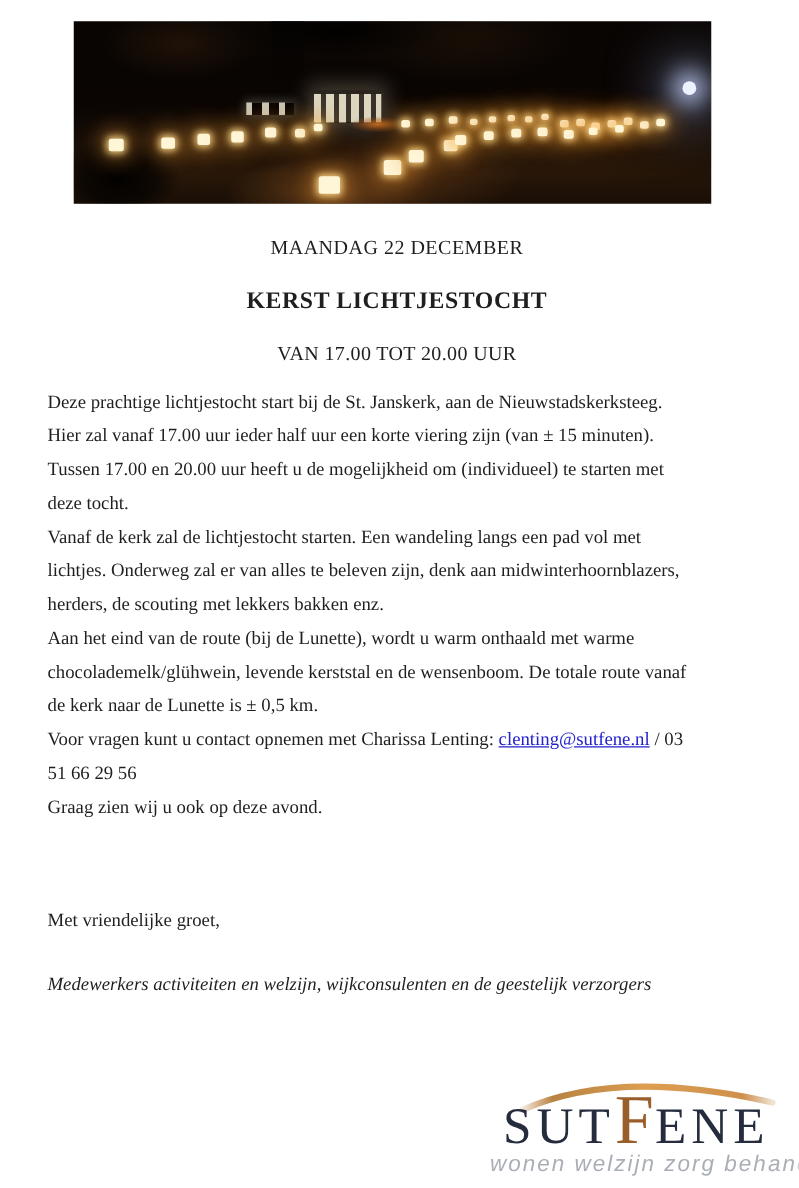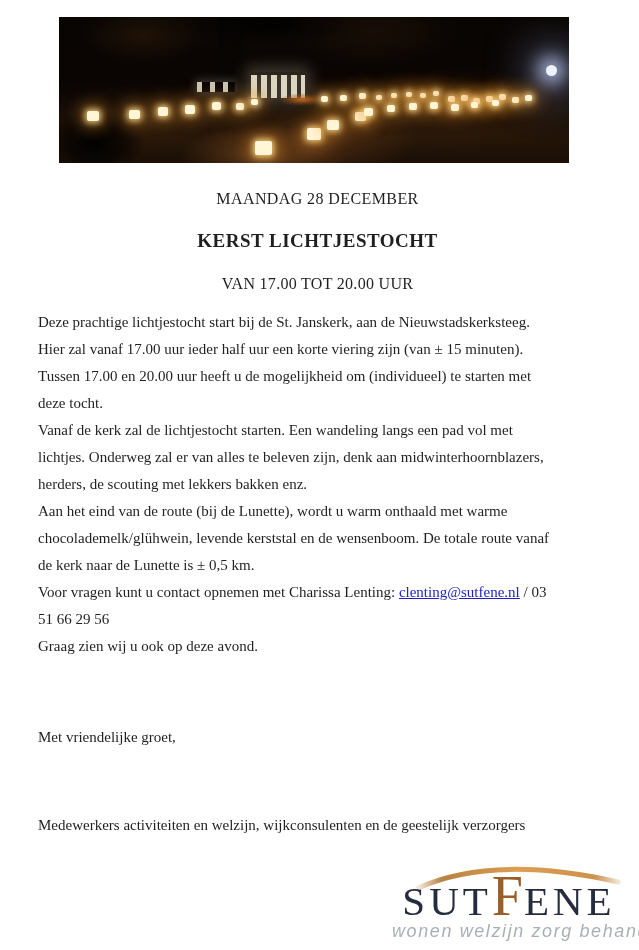--- a/index.html
+++ b/index.html
@@ -52,21 +52,21 @@
 
   
   .content{position:absolute;left:0;top:163px;width:639px;padding:0 42px 0 38px;}
   .h-date{margin-top:27px;text-align:center;font-size:16px;font-weight:normal;letter-spacing:.4px;}
   .h-title{margin-top:22px;text-align:center;font-size:19px;font-weight:bold;letter-spacing:.5px;}
   .h-time{margin-top:23px;text-align:center;font-size:16px;font-weight:normal;letter-spacing:.3px;}
   .para{margin-top:0;font-size:15px;line-height:27px;white-space:pre-line;}
   .para.first{margin-top:16px;}
   .email-link{color:var(--link);text-decoration:underline;cursor:pointer;}
   .salutation{margin-top:64px;}
-  .signature{margin-top:61px;}
+  .signature{margin-top:24px;font-style:italic;}
 
   
   .logo{position:absolute;left:392px;top:858px;width:234px;height:84px;}
   .logo-arc{position:absolute;left:0;top:0;width:234px;height:36px;}
   .logo-word{position:absolute;left:0;top:6px;width:234px;text-align:center;white-space:nowrap;}
   .lg-pre,.lg-post{font-size:41px;letter-spacing:4px;color:var(--logo-navy);}
   .lg-f{font-size:56px;color:var(--logo-copper);letter-spacing:0;margin:0 1px 0 0;}
   .logo-tagline{position:absolute;left:0;bottom:0;width:234px;text-align:center;
     font-family:"Liberation Sans","DejaVu Sans",sans-serif;
     font-size:18px;letter-spacing:1.6px;color:var(--tagline);white-space:nowrap;font-style:italic;}
@@ -115,21 +115,21 @@
         <div class="lantern" style="left: 328px; top: 88px; width: 8px; height: 7px;"></div>
         <div class="lantern" style="left: 350px; top: 86px; width: 8px; height: 7px;"></div>
         <div class="lantern" style="left: 371px; top: 85px; width: 8px; height: 7px;"></div>
         <div class="lantern" style="left: 392px; top: 87px; width: 8px; height: 7px;"></div>
         <div class="lantern" style="left: 412px; top: 85px; width: 7px; height: 6px;"></div>
         <div class="lantern" style="left: 433px; top: 83px; width: 7px; height: 6px;"></div>
       </div>
   </div>
 
   <div class="content">
-    <h2 class="h-date">MAANDAG 28 DECEMBER</h2>
+    <h2 class="h-date">MAANDAG 22 DECEMBER</h2>
     <h1 class="h-title">KERST LICHTJESTOCHT</h1>
     <h3 class="h-time">VAN 17.00 TOT 20.00 UUR</h3>
 
     <p class="para first">Deze prachtige lichtjestocht start bij de St. Janskerk, aan de Nieuwstadskerksteeg.
 Hier zal vanaf 17.00 uur ieder half uur een korte viering zijn (van ± 15 minuten).
 Tussen 17.00 en 20.00 uur heeft u de mogelijkheid om (individueel) te starten met
 deze tocht.</p>
     <p class="para">Vanaf de kerk zal de lichtjestocht starten. Een wandeling langs een pad vol met
 lichtjes. Onderweg zal er van alles te beleven zijn, denk aan midwinterhoornblazers,
 herders, de scouting met lekkers bakken enz.</p>

